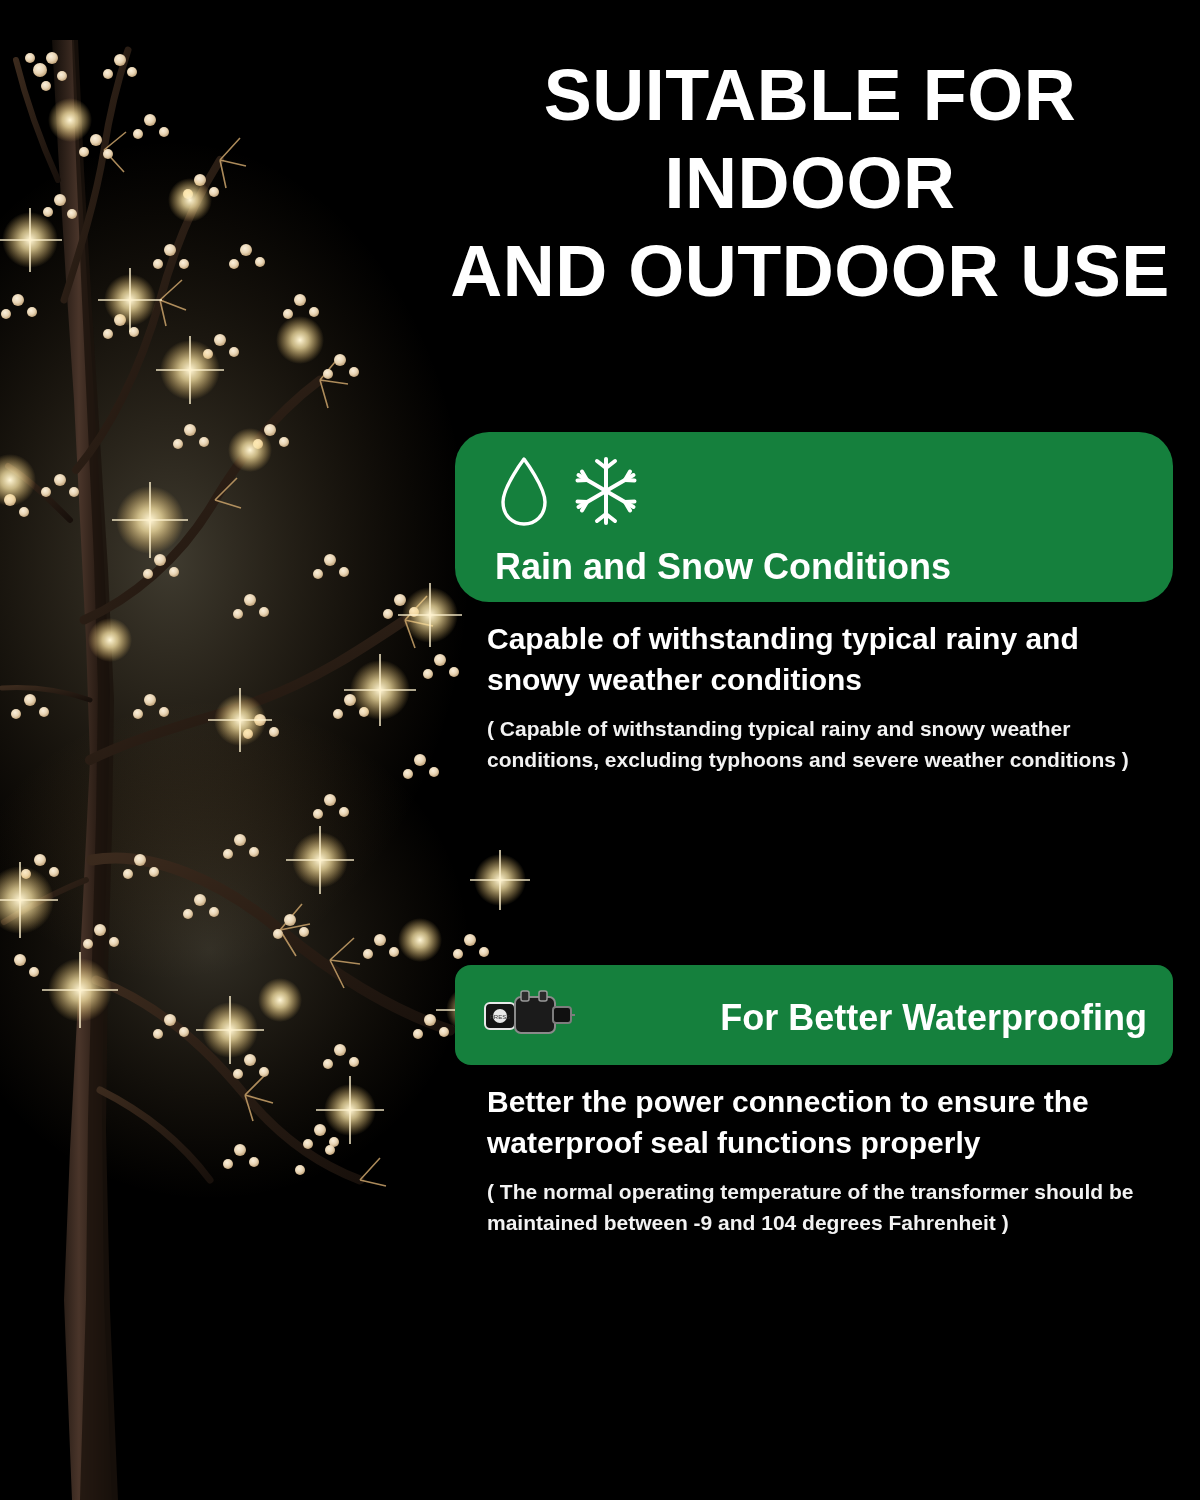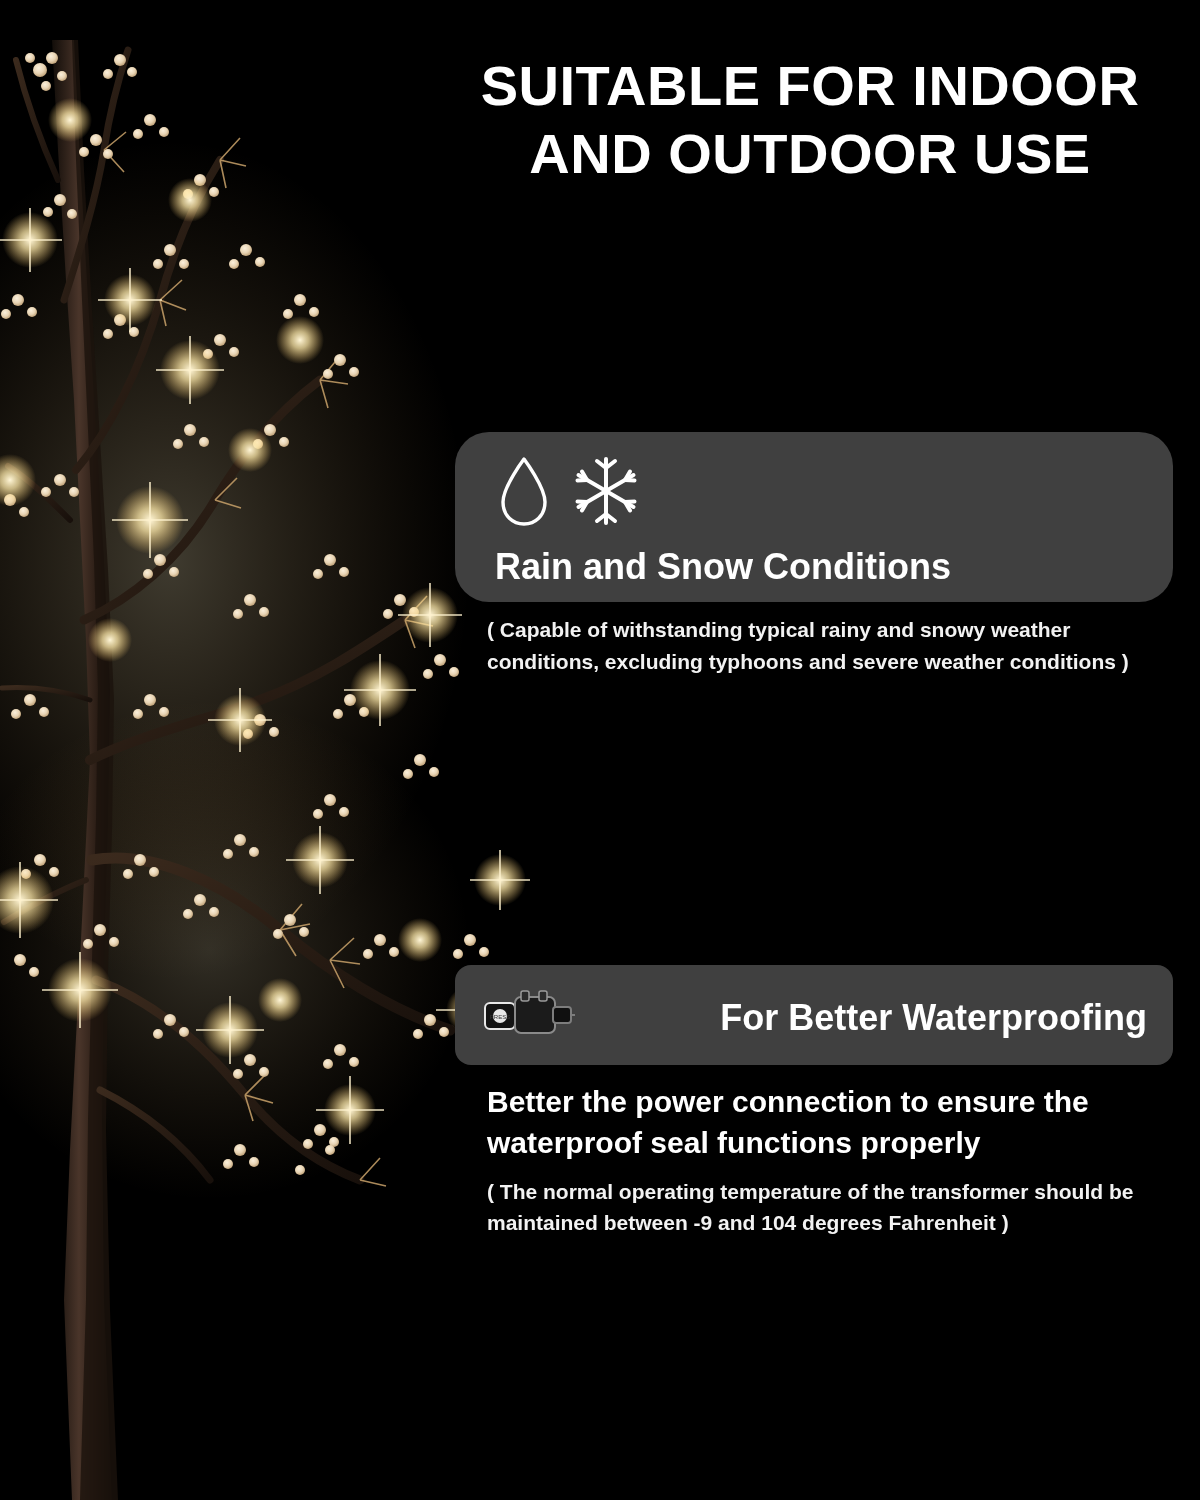--- a/index.html
+++ b/index.html
@@ -28,39 +28,39 @@
   }
   .tree-art svg { display: block; }
 
   
   .headline {
     position: absolute;
     left: 440px;
     top: 52px;
     width: 740px;
     text-align: center;
-    font-size: 56px;
+    font-size: 72px;
     font-weight: bold;
     line-height: 1.22;
     letter-spacing: 0.5px;
     color: #ffffff;
     text-shadow: 0 0 8px rgba(0,0,0,0.9);
   }
   .headline .line2 { display: block; }
 
   
   .card {
     position: absolute;
     width: 718px;
   }
   .card-1 { left: 455px; top: 432px; }
   .card-2 { left: 455px; top: 965px; }
 
   .pill {
-    background: #404040;
+    background: #15803d;
     border-radius: 34px;
     height: 170px;
     position: relative;
     display: block;
   }
   .pill-2 {
     height: 100px;
     border-radius: 16px;
   }
 
@@ -396,20 +396,21 @@
             <path d="M18 26 L8.5 26.5 M18 26 L13 17.5"></path>
             <path d="M56 48 L65.5 47.5 M56 48 L61 56.5"></path>
             <path d="M18 48 L8.5 47.5 M18 48 L13 56.5"></path>
             <path d="M56 26 L65.5 26.5 M56 26 L61 17.5"></path>
           </g>
         </svg>
       </span>
     </div>
     <div class="pill-title">Rain and Snow Conditions</div>
   </div>
+  <div class="body-main">Capable of withstanding typical rainy and snowy weather conditions</div>
   <div class="body-sub">( Capable of withstanding typical rainy and snowy weather conditions, excluding typhoons and severe weather conditions )</div>
 </div>
 
 <div class="card card-2">
   <div class="pill pill-2">
     <div class="pill-icons">
       <span class="plug-icon">
         <svg width="92" height="62" viewBox="0 0 92 62" xmlns="http://www.w3.org/2000/svg">
           <rect x="2" y="20" width="30" height="26" rx="5" fill="#141414" stroke="#e8e8e8" stroke-width="2"></rect>
           <circle cx="17" cy="33" r="7" fill="#e9e9e9"></circle>

